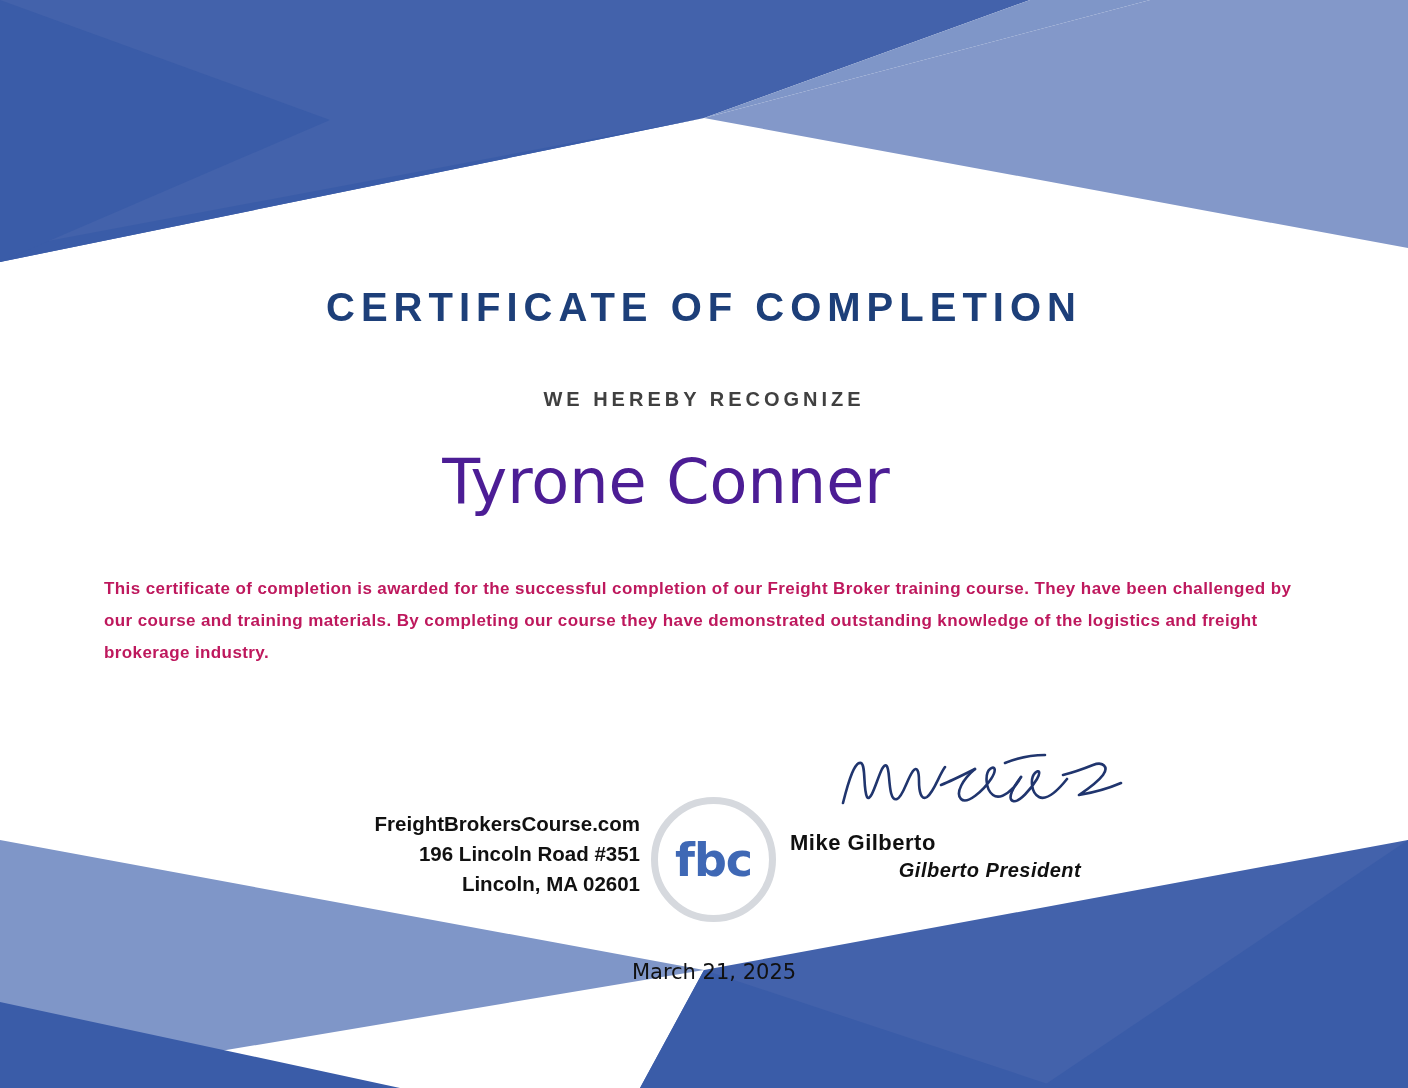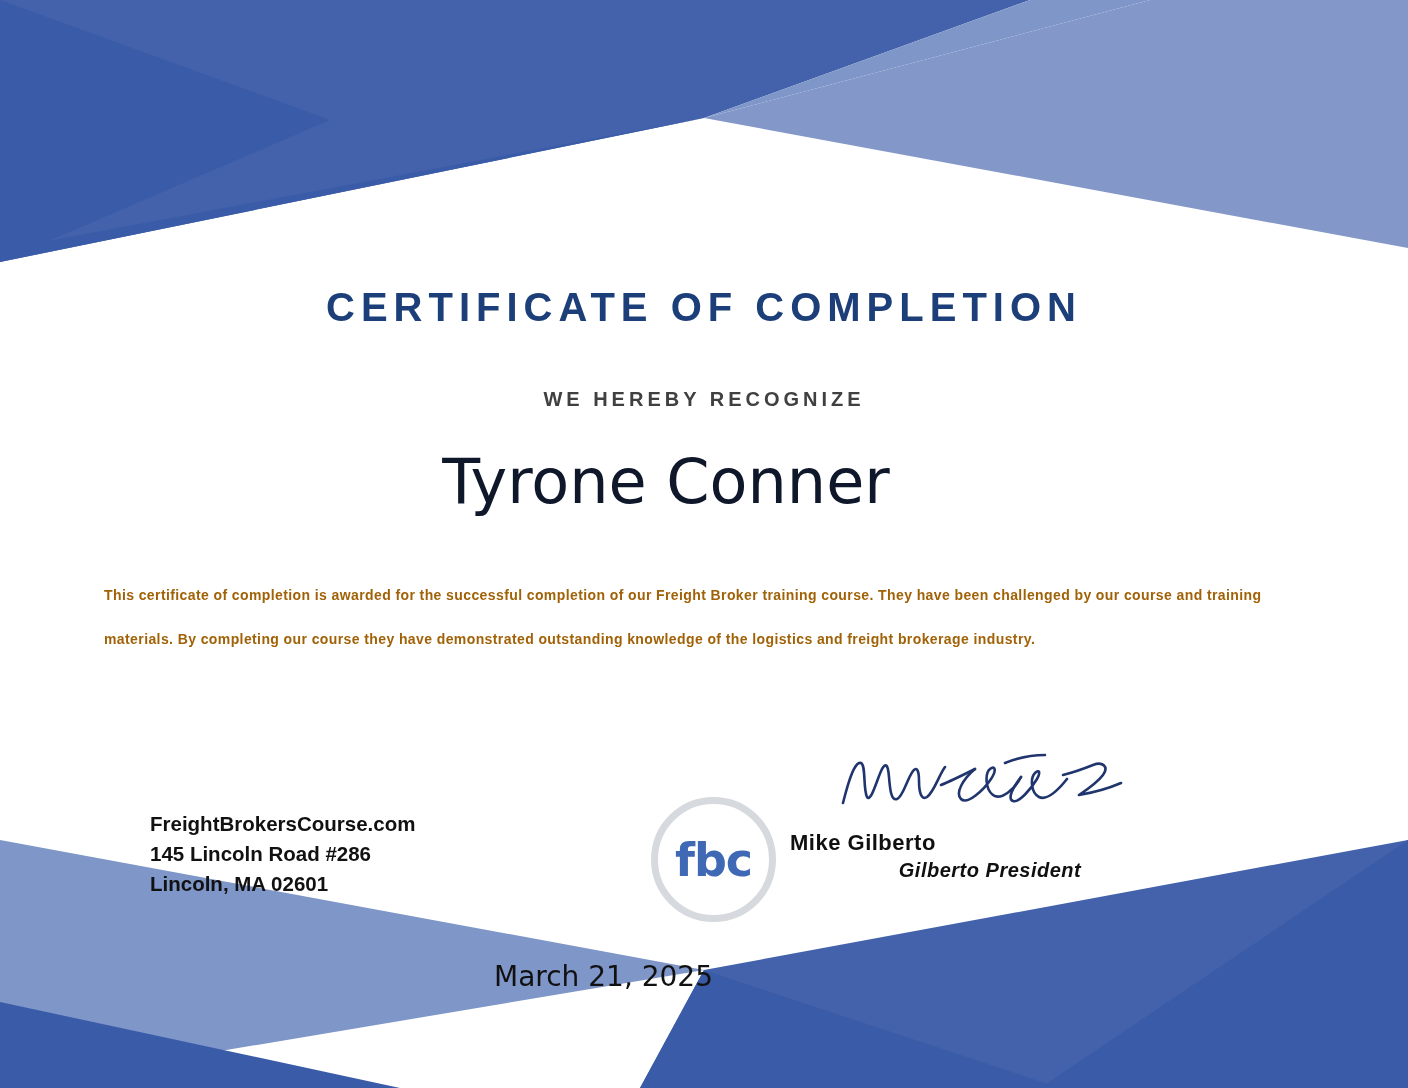--- a/index.html
+++ b/index.html
@@ -65,42 +65,42 @@
   }
 
   .recipient {
     position: absolute;
     top: 400px;
     left: 0;
     width: 1332px;
     text-align: center;
     font-size: 62px;
     font-weight: normal;
-    color: #0f172a;
+    color: #4c1d95;
     font-family: "DejaVu Sans", sans-serif;
   }
 
   .body-text {
     position: absolute;
     top: 528px;
     left: 104px;
     width: 1200px;
-    font-size: 14px;
-    font-weight: bold;
-    line-height: 44px;
+    font-size: 17px;
+    font-weight: bold;
+    line-height: 32px;
     letter-spacing: 0.4px;
-    color: #a16207;
+    color: #be185d;
   }
 
   .address {
     position: absolute;
     top: 764px;
     left: 150px;
     width: 490px;
-    text-align: left;
+    text-align: right;
     font-size: 20.5px;
     font-weight: bold;
     line-height: 30px;
     color: #111111;
   }
 
   .logo {
     position: absolute;
     top: 752px;
     left: 651px;
@@ -167,22 +167,22 @@
     font-style: italic;
     color: #101010;
     letter-spacing: 0.5px;
   }
 
   .date {
     position: absolute;
     top: 915px;
     left: 494px;
     width: 440px;
-    text-align: left;
-    font-size: 28px;
+    text-align: center;
+    font-size: 21px;
     color: #111111;
     font-family: "DejaVu Sans", sans-serif;
   }
 </style>
 </head>
 <body>
 
 <div class="certificate">
 
   <svg class="bg-layer" viewBox="0 0 1408 1088" preserveAspectRatio="none" xmlns="http://www.w3.org/2000/svg">
@@ -211,21 +211,21 @@
     <div class="title">CERTIFICATE OF COMPLETION</div>
 
     <div class="subtitle">WE HEREBY RECOGNIZE</div>
 
     <div class="recipient">Tyrone Conner</div>
 
     <div class="body-text">This certificate of completion is awarded for the successful completion of our Freight Broker training course. They have been challenged by our course and training materials. By completing our course they have demonstrated outstanding knowledge of the logistics and freight brokerage industry.</div>
 
     <div class="address">
       <div>FreightBrokersCourse.com</div>
-      <div>145 Lincoln Road #286</div>
+      <div>196 Lincoln Road #351</div>
       <div>Lincoln, MA 02601</div>
     </div>
 
     <div class="logo">
       <div class="logo-circle"></div>
       <div class="logo-text">fbc</div>
     </div>
 
     <svg class="signature" viewBox="0 0 300 80" xmlns="http://www.w3.org/2000/svg">
       <g fill="none" stroke="#20356e" stroke-width="2.6" stroke-linecap="round" stroke-linejoin="round">

